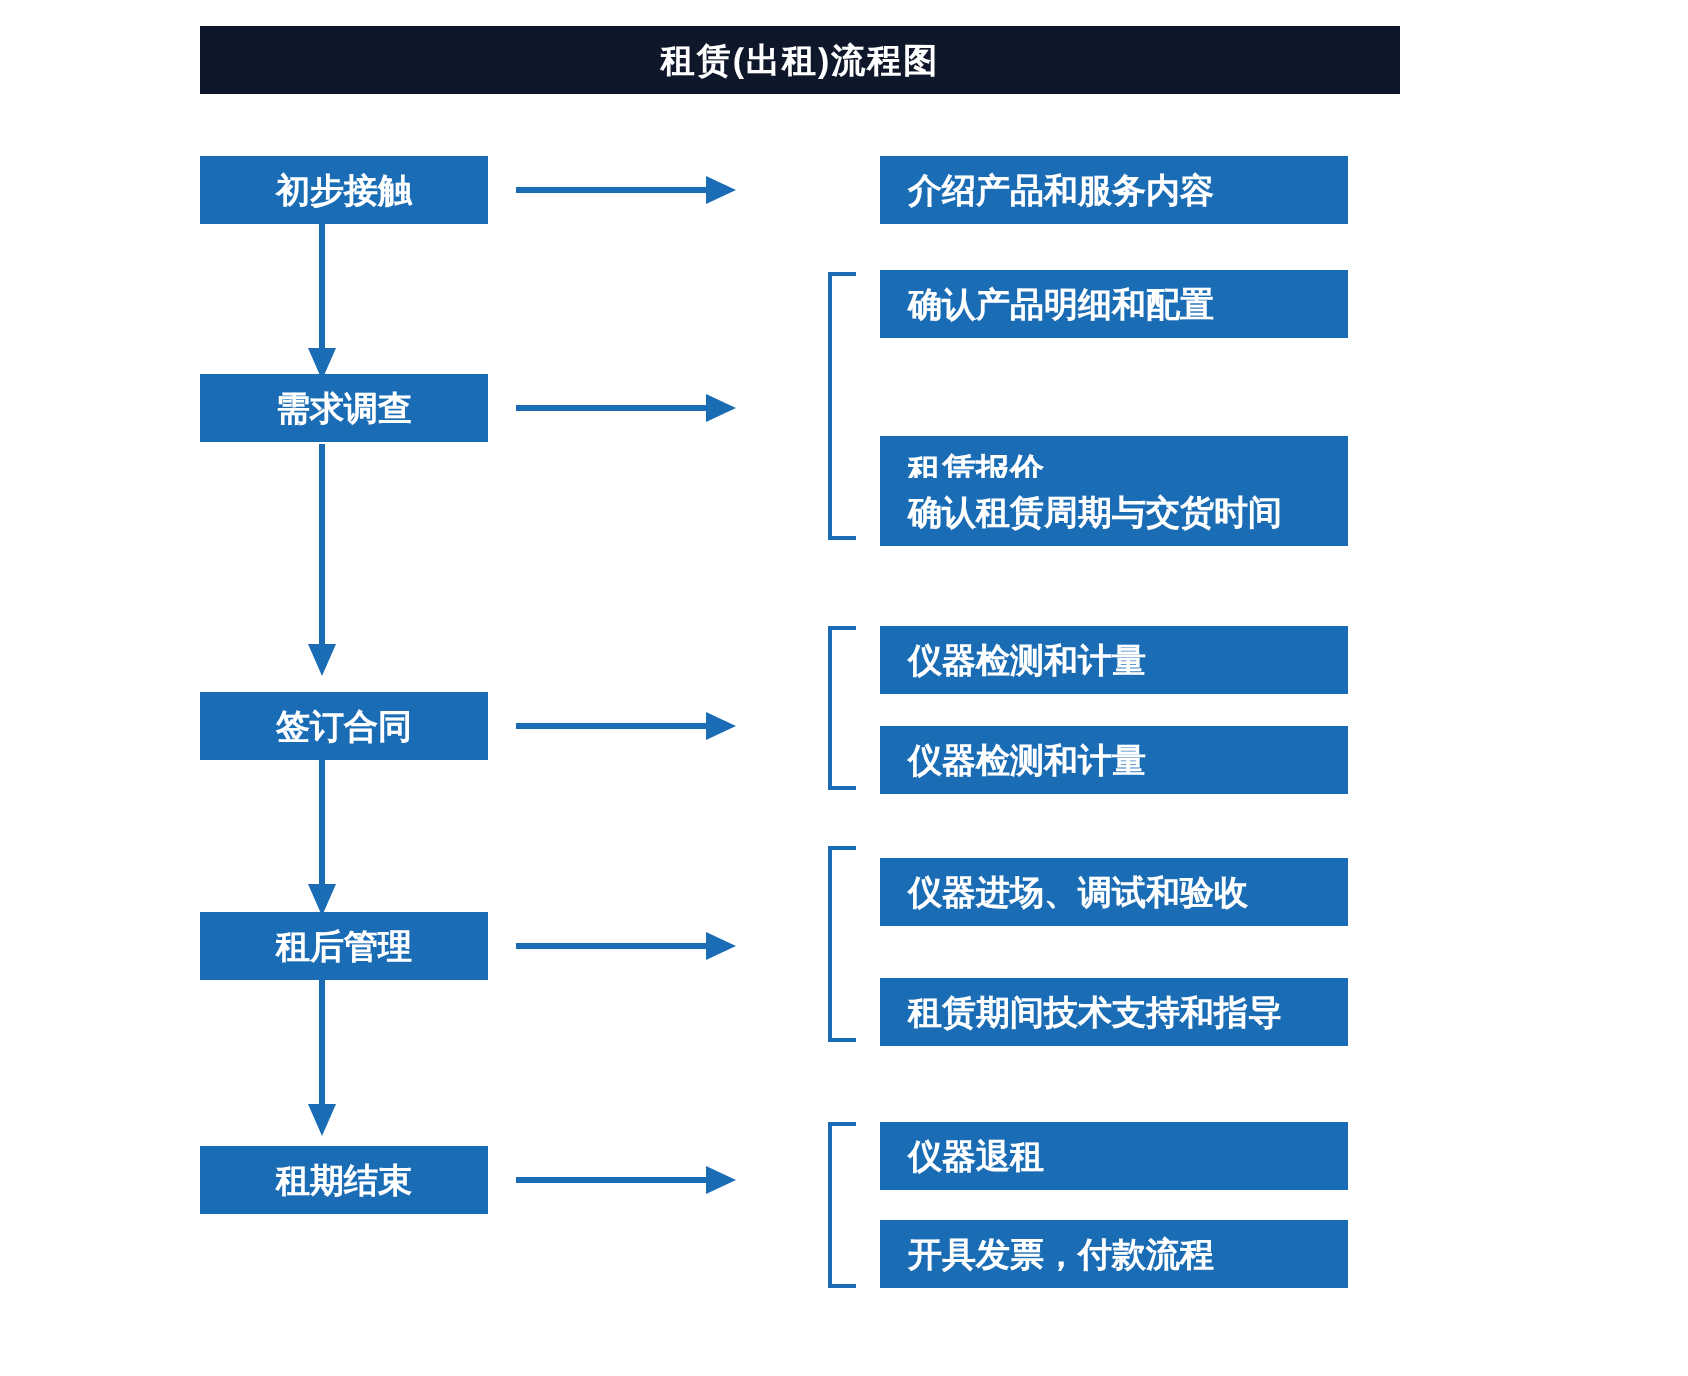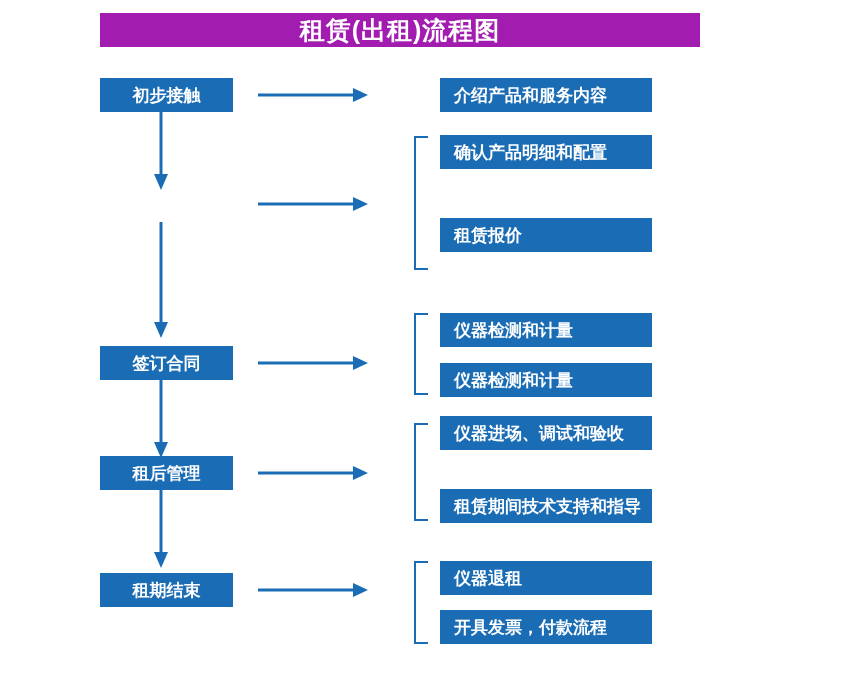--- a/index.html
+++ b/index.html
@@ -18,46 +18,46 @@
     position: relative;
     width: 844px;
     height: 688px;
   }
   .title-bar {
     position: absolute;
     left: 100px;
     top: 13px;
     width: 600px;
     height: 34px;
-    background: #a21caf;
+    background: #0f172a;
     color: #ffffff;
-    font-size: 25px;
+    font-size: 17px;
     font-weight: bold;
     display: flex;
     align-items: center;
     justify-content: center;
     letter-spacing: 1px;
   }
   .node {
     position: absolute;
     background: #1a6cb5;
     color: #ffffff;
     font-weight: bold;
     display: flex;
     align-items: center;
     box-sizing: border-box;
   }
   .node.left {
-    width: 133px;
+    width: 144px;
     height: 34px;
     justify-content: center;
     font-size: 17px;
   }
   .node.right {
-    width: 212px;
+    width: 234px;
     height: 34px;
     justify-content: flex-start;
     padding-left: 14px;
     font-size: 17px;
   }
   .bracket {
     position: absolute;
     border-left: 2px solid #1a6cb5;
     border-top: 2px solid #1a6cb5;
     border-bottom: 2px solid #1a6cb5;
@@ -81,27 +81,29 @@
     <line x1="0" y1="10" x2="95" y2="10" stroke="#1a6cb5" stroke-width="3"></line>
     <polygon points="95,3 110,10 95,17" fill="#1a6cb5"></polygon>
   </svg>
   <div class="node right" style="left:440px; top:78px;">介绍产品和服务内容</div>
 
   <svg class="arrow-svg" style="left:153px; top:112px;" width="20" height="78">
     <line x1="8" y1="0" x2="8" y2="62" stroke="#1a6cb5" stroke-width="3"></line>
     <polygon points="1,62 15,62 8,78" fill="#1a6cb5"></polygon>
   </svg>
 
+  <div class="node left" style="left:100px; top:187px;">需求调查</div>
   <svg class="arrow-svg" style="left:258px; top:194px;" width="110" height="20">
     <line x1="0" y1="10" x2="95" y2="10" stroke="#1a6cb5" stroke-width="3"></line>
     <polygon points="95,3 110,10 95,17" fill="#1a6cb5"></polygon>
   </svg>
   <div class="bracket" style="left:414px; top:136px; height:134px;"></div>
   <div class="node right" style="left:440px; top:135px;">确认产品明细和配置</div>
   <div class="node right" style="left:440px; top:187px;margin-top:31px;">租赁报价</div>
+  <div class="node right" style="left:440px; top:239px;">确认租赁周期与交货时间</div>
 
   <svg class="arrow-svg" style="left:153px; top:222px;" width="20" height="116">
     <line x1="8" y1="0" x2="8" y2="100" stroke="#1a6cb5" stroke-width="3"></line>
     <polygon points="1,100 15,100 8,116" fill="#1a6cb5"></polygon>
   </svg>
 
   <div class="node left" style="left:100px; top:346px;">签订合同</div>
   <svg class="arrow-svg" style="left:258px; top:353px;" width="110" height="20">
     <line x1="0" y1="10" x2="95" y2="10" stroke="#1a6cb5" stroke-width="3"></line>
     <polygon points="95,3 110,10 95,17" fill="#1a6cb5"></polygon>
@@ -114,21 +116,21 @@
     <line x1="8" y1="0" x2="8" y2="62" stroke="#1a6cb5" stroke-width="3"></line>
     <polygon points="1,62 15,62 8,78" fill="#1a6cb5"></polygon>
   </svg>
 
   <div class="node left" style="left:100px; top:456px;">租后管理</div>
   <svg class="arrow-svg" style="left:258px; top:463px;" width="110" height="20">
     <line x1="0" y1="10" x2="95" y2="10" stroke="#1a6cb5" stroke-width="3"></line>
     <polygon points="95,3 110,10 95,17" fill="#1a6cb5"></polygon>
   </svg>
   <div class="bracket" style="left:414px; top:423px; height:98px;"></div>
-  <div class="node right" style="left:440px; top:416px;">仪器进场、调试和验收</div>
+  <div class="node right" style="left:440px; top:429px;">仪器进场、调试和验收</div>
   <div class="node right" style="left:440px; top:489px;">租赁期间技术支持和指导</div>
 
   <svg class="arrow-svg" style="left:153px; top:490px;" width="20" height="78">
     <line x1="8" y1="0" x2="8" y2="62" stroke="#1a6cb5" stroke-width="3"></line>
     <polygon points="1,62 15,62 8,78" fill="#1a6cb5"></polygon>
   </svg>
 
   <div class="node left" style="left:100px; top:573px;">租期结束</div>
   <svg class="arrow-svg" style="left:258px; top:580px;" width="110" height="20">
     <line x1="0" y1="10" x2="95" y2="10" stroke="#1a6cb5" stroke-width="3"></line>

